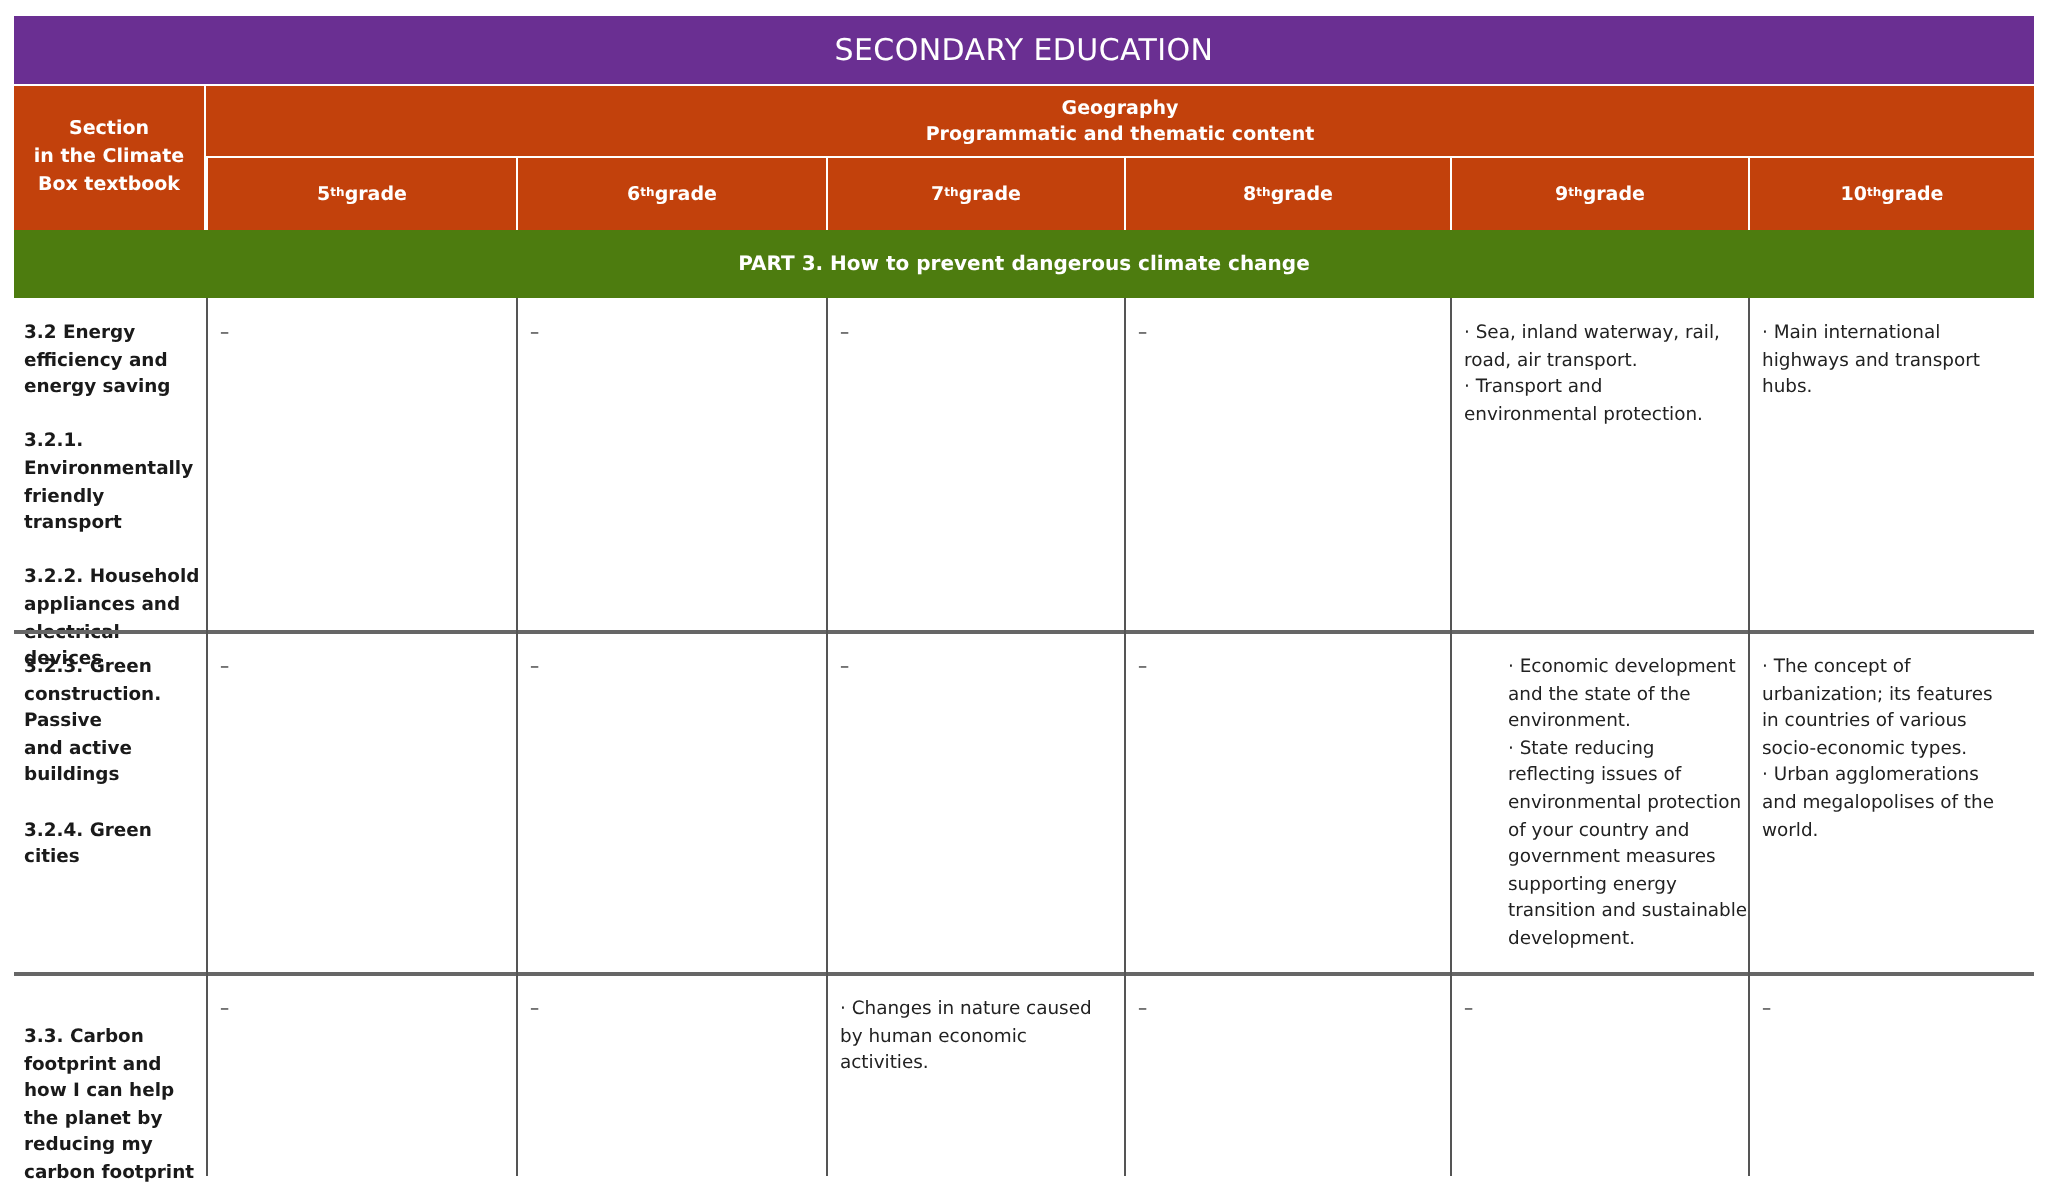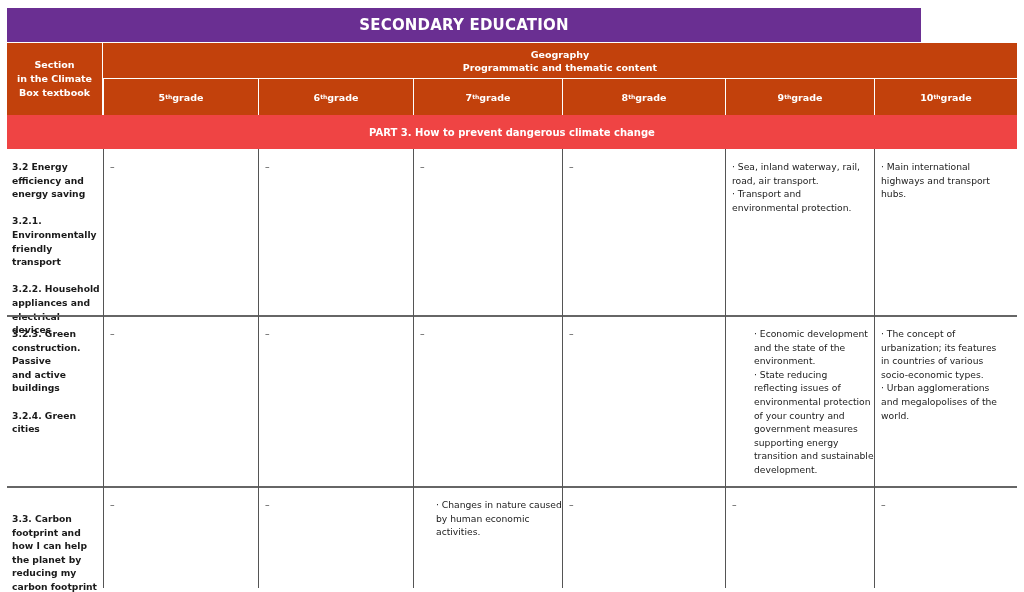--- a/index.html
+++ b/index.html
@@ -1,31 +1,31 @@
 <!DOCTYPE html>
 <html><head>
   <meta charset="utf-8">
   <style>
     html, body { margin: 0; padding: 0; background: #ffffff; }
     body { width: 1024px; height: 592px; overflow: hidden; position: relative; font-family: "DejaVu Sans", sans-serif; }
     .page { position: absolute; left: 7px; top: 8px; width: 1010px; }
     .title-bar {
-      position: absolute; left: 0; top: 0; width: 914px; height: 34px;
-      background: #6a2f92; color: #ffffff; font-weight: bold; font-size: 15px;
+      position: absolute; left: 0; top: 0; width: 1010px; height: 34px;
+      background: #6a2f92; color: #ffffff; font-weight: normal; font-size: 15px;
       display: flex; align-items: center; justify-content: center; letter-spacing: 0.2px;
     }
     .hdr { position: absolute; background: #c2410c; color: #ffffff; font-weight: bold; font-size: 9.5px;
       display: flex; align-items: center; justify-content: center; text-align: center; box-sizing: border-box; }
     .hdr-section { left: 0; top: 35px; width: 95px; height: 72px; line-height: 14px; padding: 0 4px; }
     .hdr-subject { left: 96px; top: 35px; width: 914px; height: 35px; line-height: 13px; flex-direction: column; }
     .hdr-grade { top: 71px; height: 36px; }
     .hdr-grade sup { font-size: 6px; vertical-align: super; line-height: 0; }
     .part-bar {
       position: absolute; left: 0; top: 107px; width: 1010px; height: 34px;
-      background: #ef4444; color: #ffffff; font-weight: bold; font-size: 10px;
+      background: #4d7c0f; color: #ffffff; font-weight: bold; font-size: 10px;
       display: flex; align-items: center; justify-content: center;
     }
     .grid-line-v { position: absolute; width: 1px; background: #555; }
     .grid-line-h { position: absolute; left: 0; width: 1010px; height: 2px; background: #666; }
     .cell { position: absolute; font-size: 9.2px; line-height: 13.6px; color: #222; box-sizing: border-box; padding: 0 6px; }
     .cell.section { font-weight: bold; color: #1a1a1a; font-size: 9.2px; line-height: 13.6px; padding-left: 5px; padding-right: 2px; }
     .cell p { margin: 0; }
     .cell .gap { height: 13.6px; }
     .dash { color: #333; }
   </style>
@@ -178,21 +178,21 @@
           <p>the planet by</p>
           <p>reducing my</p>
           <p>carbon footprint</p>
         </div>
         <div class="cell" style="left: 97px; top: 490px; width: 154px;">
           <p class="dash">–</p>
         </div>
         <div class="cell" style="left: 252px; top: 490px; width: 154px;">
           <p class="dash">–</p>
         </div>
-        <div class="cell" style="left: 407px; top: 490px; width: 148px; margin-left: 16px;">
+        <div class="cell" style="left: 407px; top: 490px; width: 148px;">
           <p>· Changes in nature caused</p>
           <p>by human economic</p>
           <p>activities.</p>
         </div>
         <div class="cell" style="left: 556px; top: 490px; width: 162px;">
           <p class="dash">–</p>
         </div>
         <div class="cell" style="left: 719px; top: 490px; width: 148px;">
           <p class="dash">–</p>
         </div>

